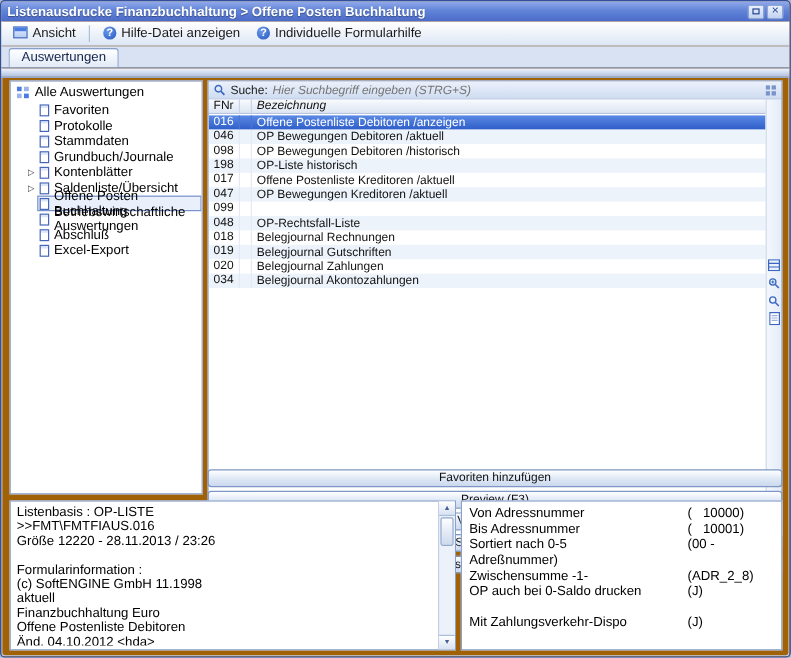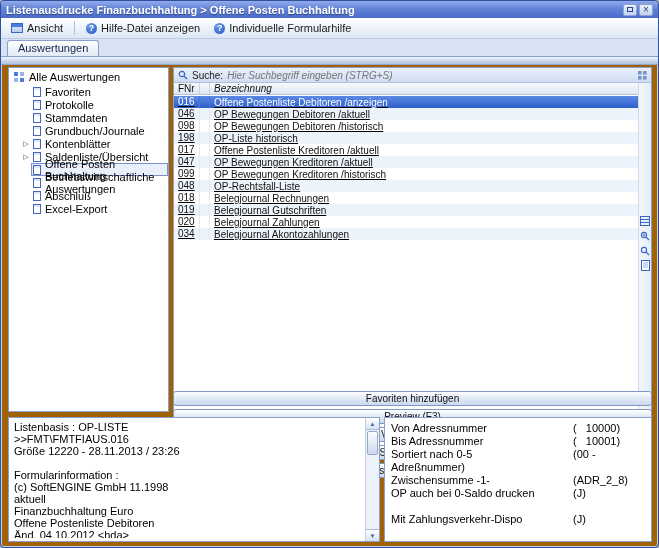--- a/index.html
+++ b/index.html
@@ -7,21 +7,21 @@
   .window{position:absolute;left:0;top:0;width:659px;height:548px;border:1px solid #30509f;border-radius:4px;background:#a16207;overflow:hidden;box-shadow:inset 0 0 0 1px #c4d2ec;}
 
   
   .titlebar{height:17px;display:flex;align-items:center;padding:0 5px;background:linear-gradient(#93abec,#6284d8 45%,#4a6ac8);border-radius:3px 3px 0 0;cursor:default;}
   .titlebar .title{flex:1;color:#fff;font-size:11px;font-weight:bold;text-shadow:0 1px 1px rgba(0,0,0,.4);white-space:nowrap;overflow:hidden;}
   .win-btn{width:14px;height:12px;margin-left:2px;background:linear-gradient(#eaf1fc,#c2d2f0);border:1px solid #8fa6d4;border-radius:2px;color:#24458f;font-size:10px;line-height:10px;text-align:center;cursor:pointer;display:flex;align-items:center;justify-content:center;}
   .maxsq{display:block;width:6px;height:5px;border:1px solid #24458f;}
 
   
   .toolbar{height:21px;display:flex;align-items:center;padding:0 4px;gap:2px;background:linear-gradient(#ffffff,#dce6f5);border-bottom:1px solid #bcc9e3;}
-  .tbtn{display:inline-flex;align-items:center;gap:4px;font-size:11px;color:#1a1a1a;background:transparent;border:1px solid transparent;padding:1px 5px;border-radius:2px;cursor:pointer;font-family:inherit;}
+  .tbtn{display:inline-flex;gap:4px;font-size:11px;color:#1a1a1a;background:transparent;border:1px solid transparent;padding:1px 5px;border-radius:2px;cursor:pointer;font-family:inherit;}
   .tsep{width:1px;height:14px;background:#aebfdc;margin:0 3px;}
   .qicon{width:11px;height:11px;border-radius:50%;background:radial-gradient(circle at 35% 30%,#6f9bea,#2257c0);color:#fff;font-size:9px;font-weight:bold;line-height:11px;text-align:center;display:inline-block;}
   .view-icon{display:inline-block;width:12px;height:10px;border:1px solid #3a66c0;background:linear-gradient(#dfe9fb,#b9cdf2);position:relative;}
   .view-icon::before{content:"";position:absolute;left:0;top:0;right:0;height:3px;background:#4a7be0;}
 
   
   .tabstrip{height:17px;display:flex;align-items:flex-end;padding-left:6px;background:#d8e2f2;}
   .tab{height:16px;line-height:15px;font-size:11px;padding:0 10px;background:linear-gradient(#ffffff,#e2eaf7);border:1px solid #8aa0cc;border-bottom:none;border-radius:3px 3px 0 0;color:#14244a;cursor:pointer;}
   .band{height:9px;background:linear-gradient(#f0f5fc,#aebfe0);border-top:1px solid #8aa0cc;border-bottom:1px solid #93a8d0;}
 
@@ -39,21 +39,21 @@
   .list-panel{position:absolute;left:172px;top:66px;width:479px;height:380px;background:#fff;border:1px solid #8aa0cc;}
   .searchbar{position:absolute;top:0;left:0;right:0;height:15px;display:flex;align-items:center;gap:4px;padding:0 4px;background:linear-gradient(#ebf1fb,#cfdcf1);border-bottom:1px solid #aebfdd;font-size:10px;}
   .search-label{color:#1a1a1a;flex:none;}
   .search-input{flex:1;border:none;background:transparent;font-size:10px;font-style:italic;color:#858da0;font-family:inherit;outline:none;padding:0;}
   .gicon{flex:none;cursor:pointer;display:flex;}
 
   .table-head{position:absolute;top:15px;left:0;right:13px;height:12px;display:flex;font-size:10px;background:linear-gradient(#f8fafd,#dde6f3);border-bottom:1px solid #b7c4dd;color:#111;}
   .hc1{width:26px;padding-left:4px;border-right:1px solid #c9d4e8;cursor:pointer;}
   .hc2{width:10px;border-right:1px solid #c9d4e8;}
   .hc3{flex:1;padding-left:4px;cursor:pointer;font-style:italic;}
-  .table-rows{position:absolute;top:28px;left:0;right:13px;bottom:0;background:#fff;overflow:hidden;text-decoration:underline;}
+  .table-rows{position:absolute;top:28px;left:0;right:13px;bottom:0;background:#fff;overflow:hidden;}
   .trow{height:12px;display:flex;align-items:center;font-size:10px;color:#111;cursor:pointer;}
   .trow:nth-child(even){background:#edf3fb;}
   .trow .c1{width:26px;padding-left:4px;border-right:1px solid #e4eaf4;height:100%;line-height:12px;}
   .trow .c2{width:10px;border-right:1px solid #e4eaf4;height:100%;}
   .trow .c3{flex:1;padding-left:4px;white-space:nowrap;overflow:hidden;}
   .trow.selected{background:linear-gradient(#5b8ae6,#2e5ec8);color:#fff;}
   .trow.selected .c1,.trow.selected .c2{border-right-color:#4a74d4;}
 
   .side-strip{position:absolute;top:15px;right:0;bottom:0;width:13px;border-left:1px solid #ccd7ea;background:linear-gradient(to right,#f4f8fd,#e4ecf8);display:flex;flex-direction:column;align-items:center;padding-top:132px;gap:4px;}
   .sicon{width:11px;height:11px;cursor:pointer;display:flex;align-items:center;justify-content:center;}
@@ -248,21 +248,20 @@
     <span class="c3">Offene Postenliste Kreditoren /aktuell</span>
   </div>
         <div class="trow">
     <span class="c1">047</span>
     <span class="c2"></span>
     <span class="c3">OP Bewegungen Kreditoren /aktuell</span>
   </div>
         <div class="trow">
     <span class="c1">099</span>
     <span class="c2"></span>
-    <span class="c3">OP Bewegungen Kreditoren /historisch</span>
   </div>
         <div class="trow">
     <span class="c1">048</span>
     <span class="c2"></span>
     <span class="c3">OP-Rechtsfall-Liste</span>
   </div>
         <div class="trow">
     <span class="c1">018</span>
     <span class="c2"></span>
     <span class="c3">Belegjournal Rechnungen</span>

